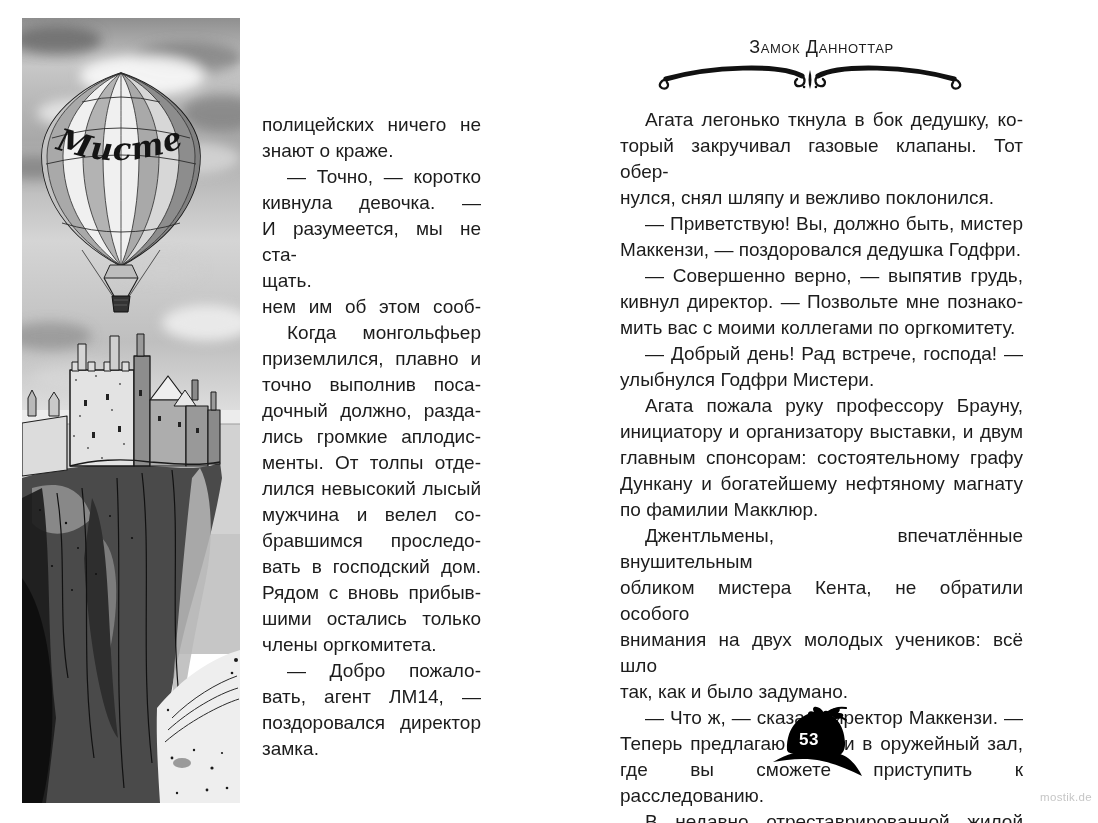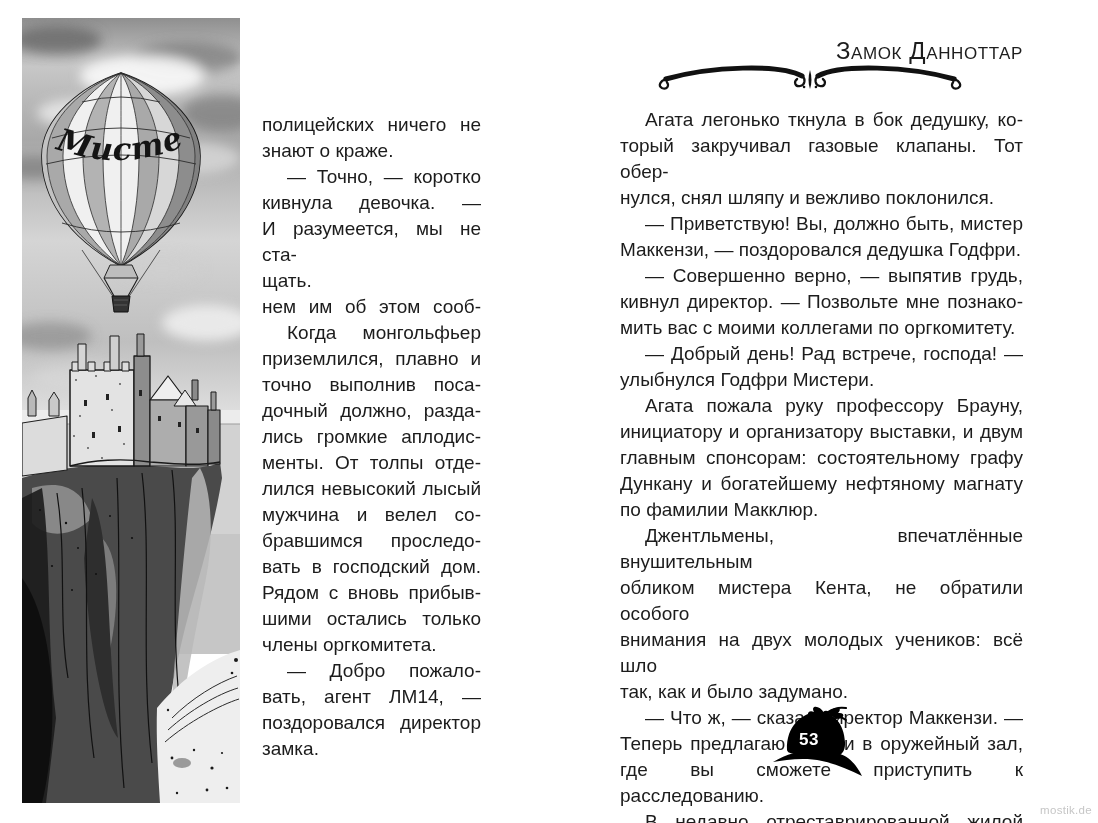--- a/index.html
+++ b/index.html
@@ -16,34 +16,34 @@
     font-size:19px;line-height:26px;
     text-align:justify;text-align-last:justify;
     white-space:normal;
   }
   .text-col .line.last{text-align-last:left;}
   .text-col .line.indent{text-indent:25px;}
   .left-col{left:262px;top:112px;width:219px;}
   .right-col{left:620px;top:107px;width:403px;}
   
   .running-head{
-    left:620px;top:37px;width:403px;text-align:right;
-    font-variant:small-caps;font-size:24px;letter-spacing:.6px;color:#1d1d1d;
+    left:620px;top:37px;width:403px;text-align:center;
+    font-variant:small-caps;font-size:18px;letter-spacing:.6px;color:#1d1d1d;
   }
   .flourish{left:652px;top:58px;width:316px;height:34px;}
   .flourish svg{display:block;width:100%;height:100%;}
   
   .hat{left:772px;top:704px;width:96px;height:78px;}
   .hat svg{display:block;width:100%;height:100%;}
   .hat .num{
     position:absolute;left:14px;top:26px;width:46px;text-align:center;
     color:#ffffff;font-size:17px;font-weight:bold;letter-spacing:.5px;
   }
   .watermark{
-    right:6px;bottom:7px;font-size:11.5px;color:#c6c6c6;letter-spacing:.3px;padding-left:20px;
+    right:6px;bottom:20px;font-size:11.5px;color:#c6c6c6;letter-spacing:.3px;padding-left:20px;
   }
 </style>
 </head>
 <body>
 
 <div class="abs" style="left:0;top:0;width:1098px;height:823px;">
 
   <figure class="abs illustration">
     <svg viewBox="0 0 218 785" preserveAspectRatio="none">
       <defs>

